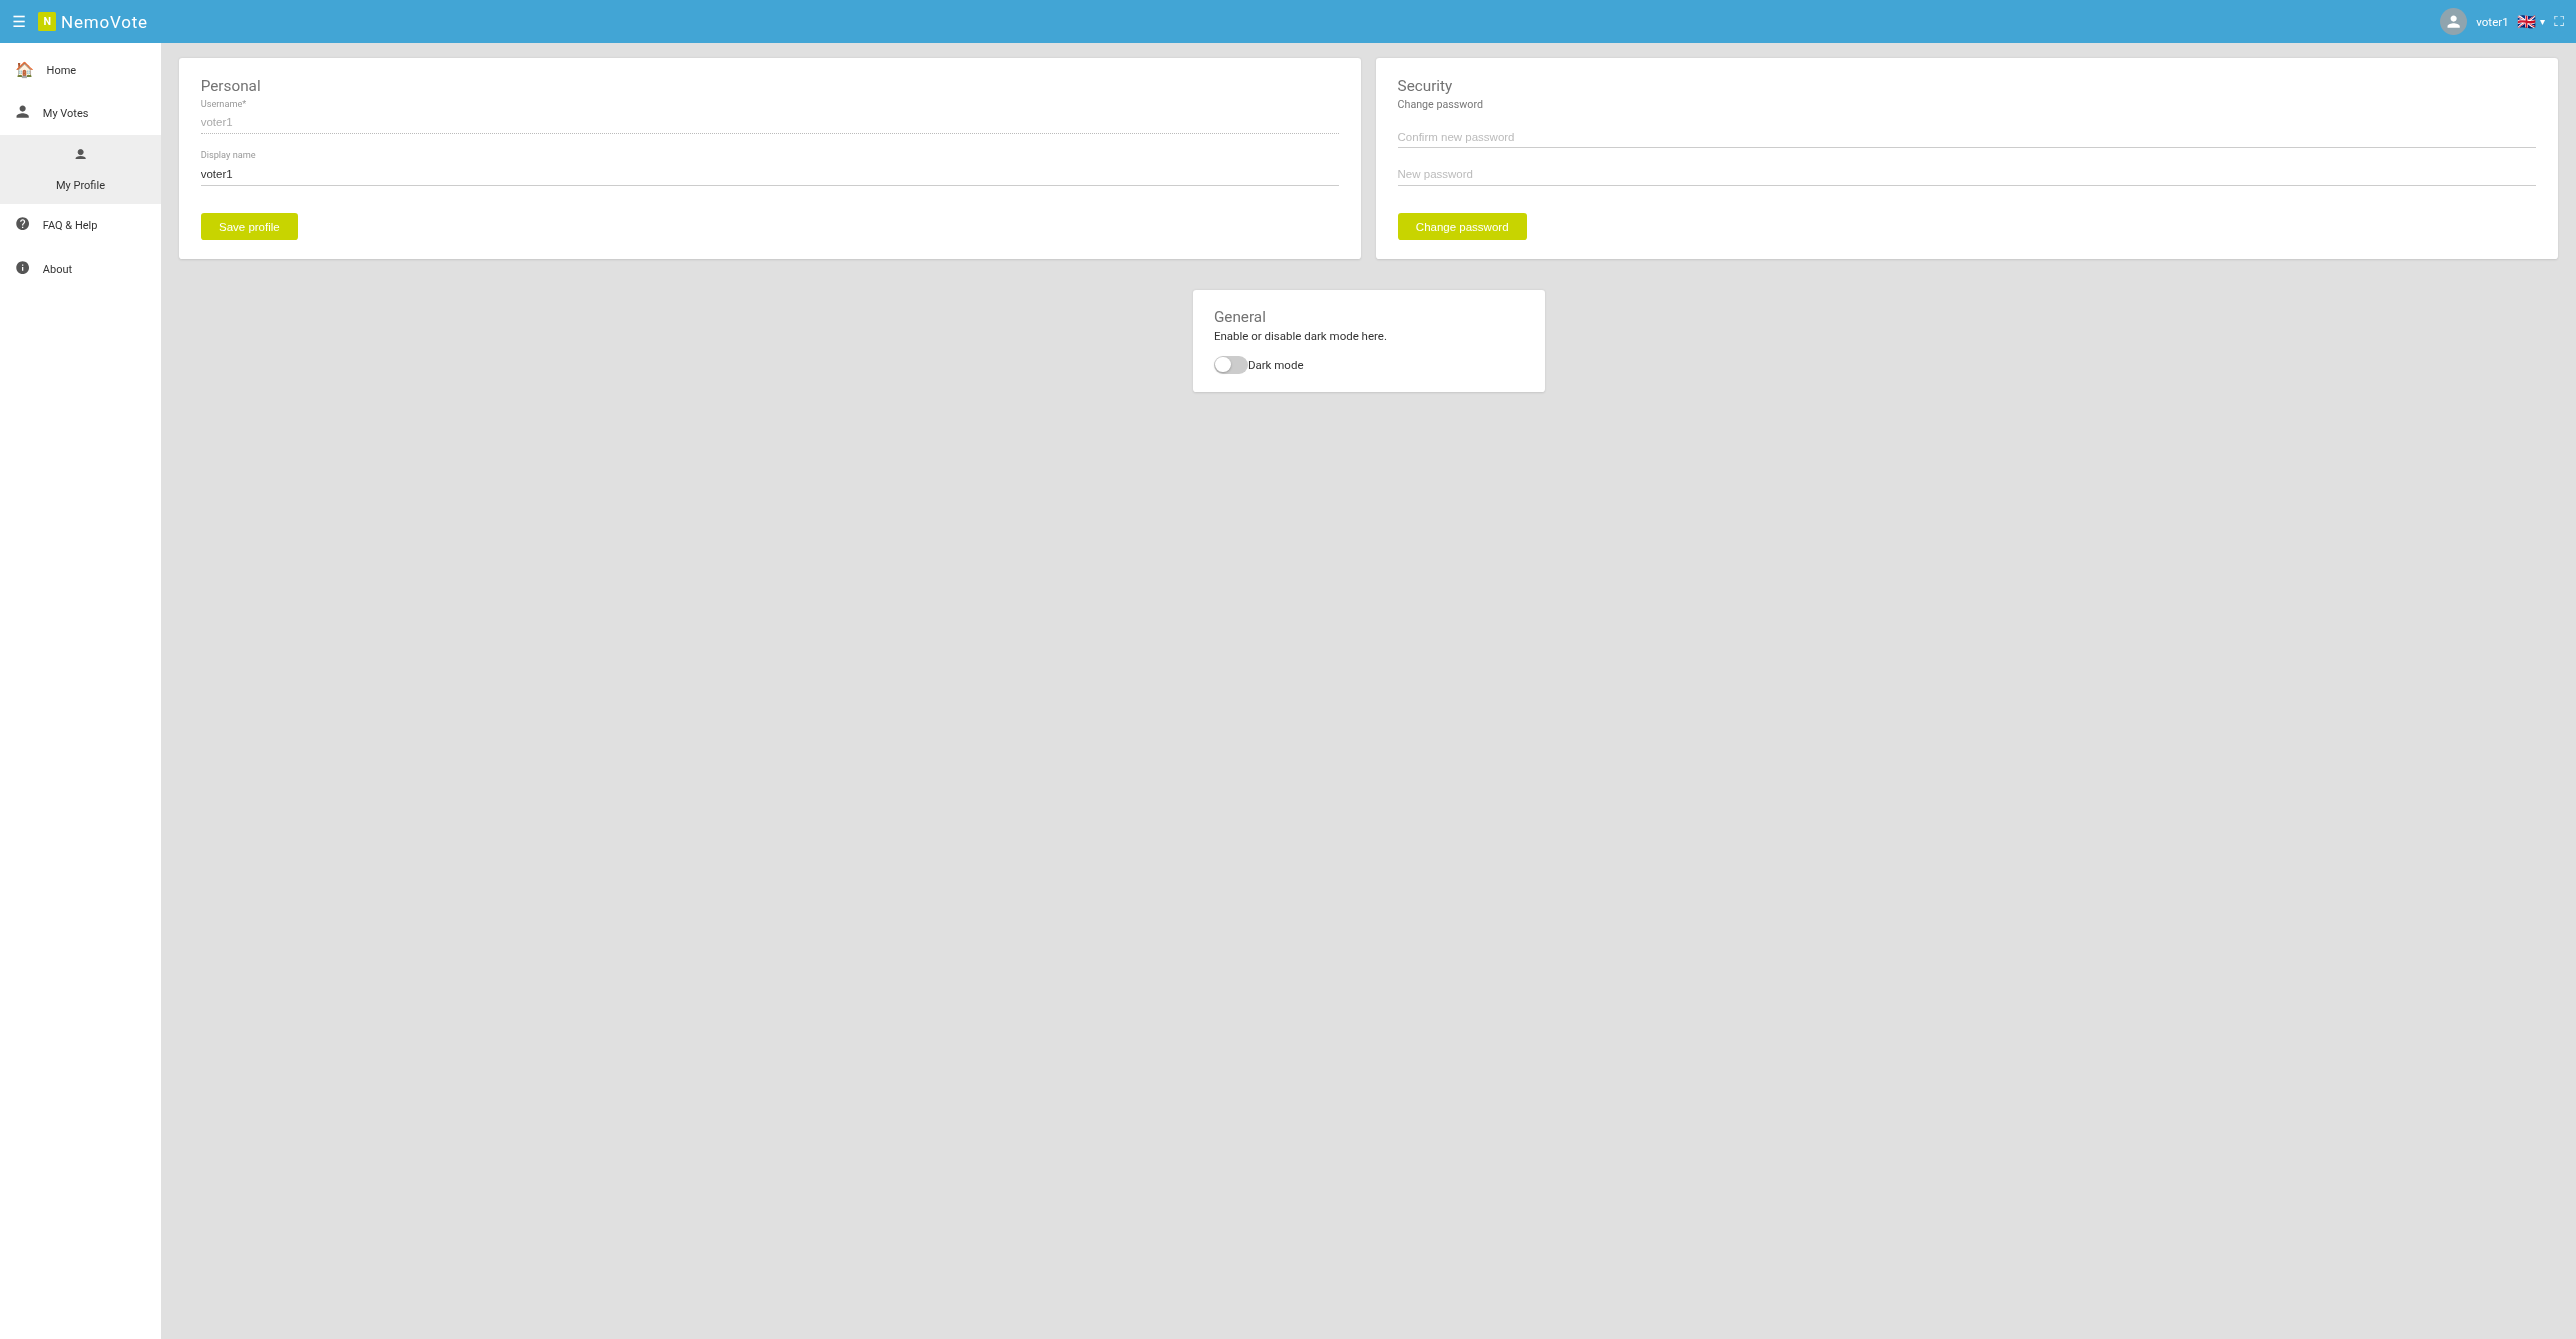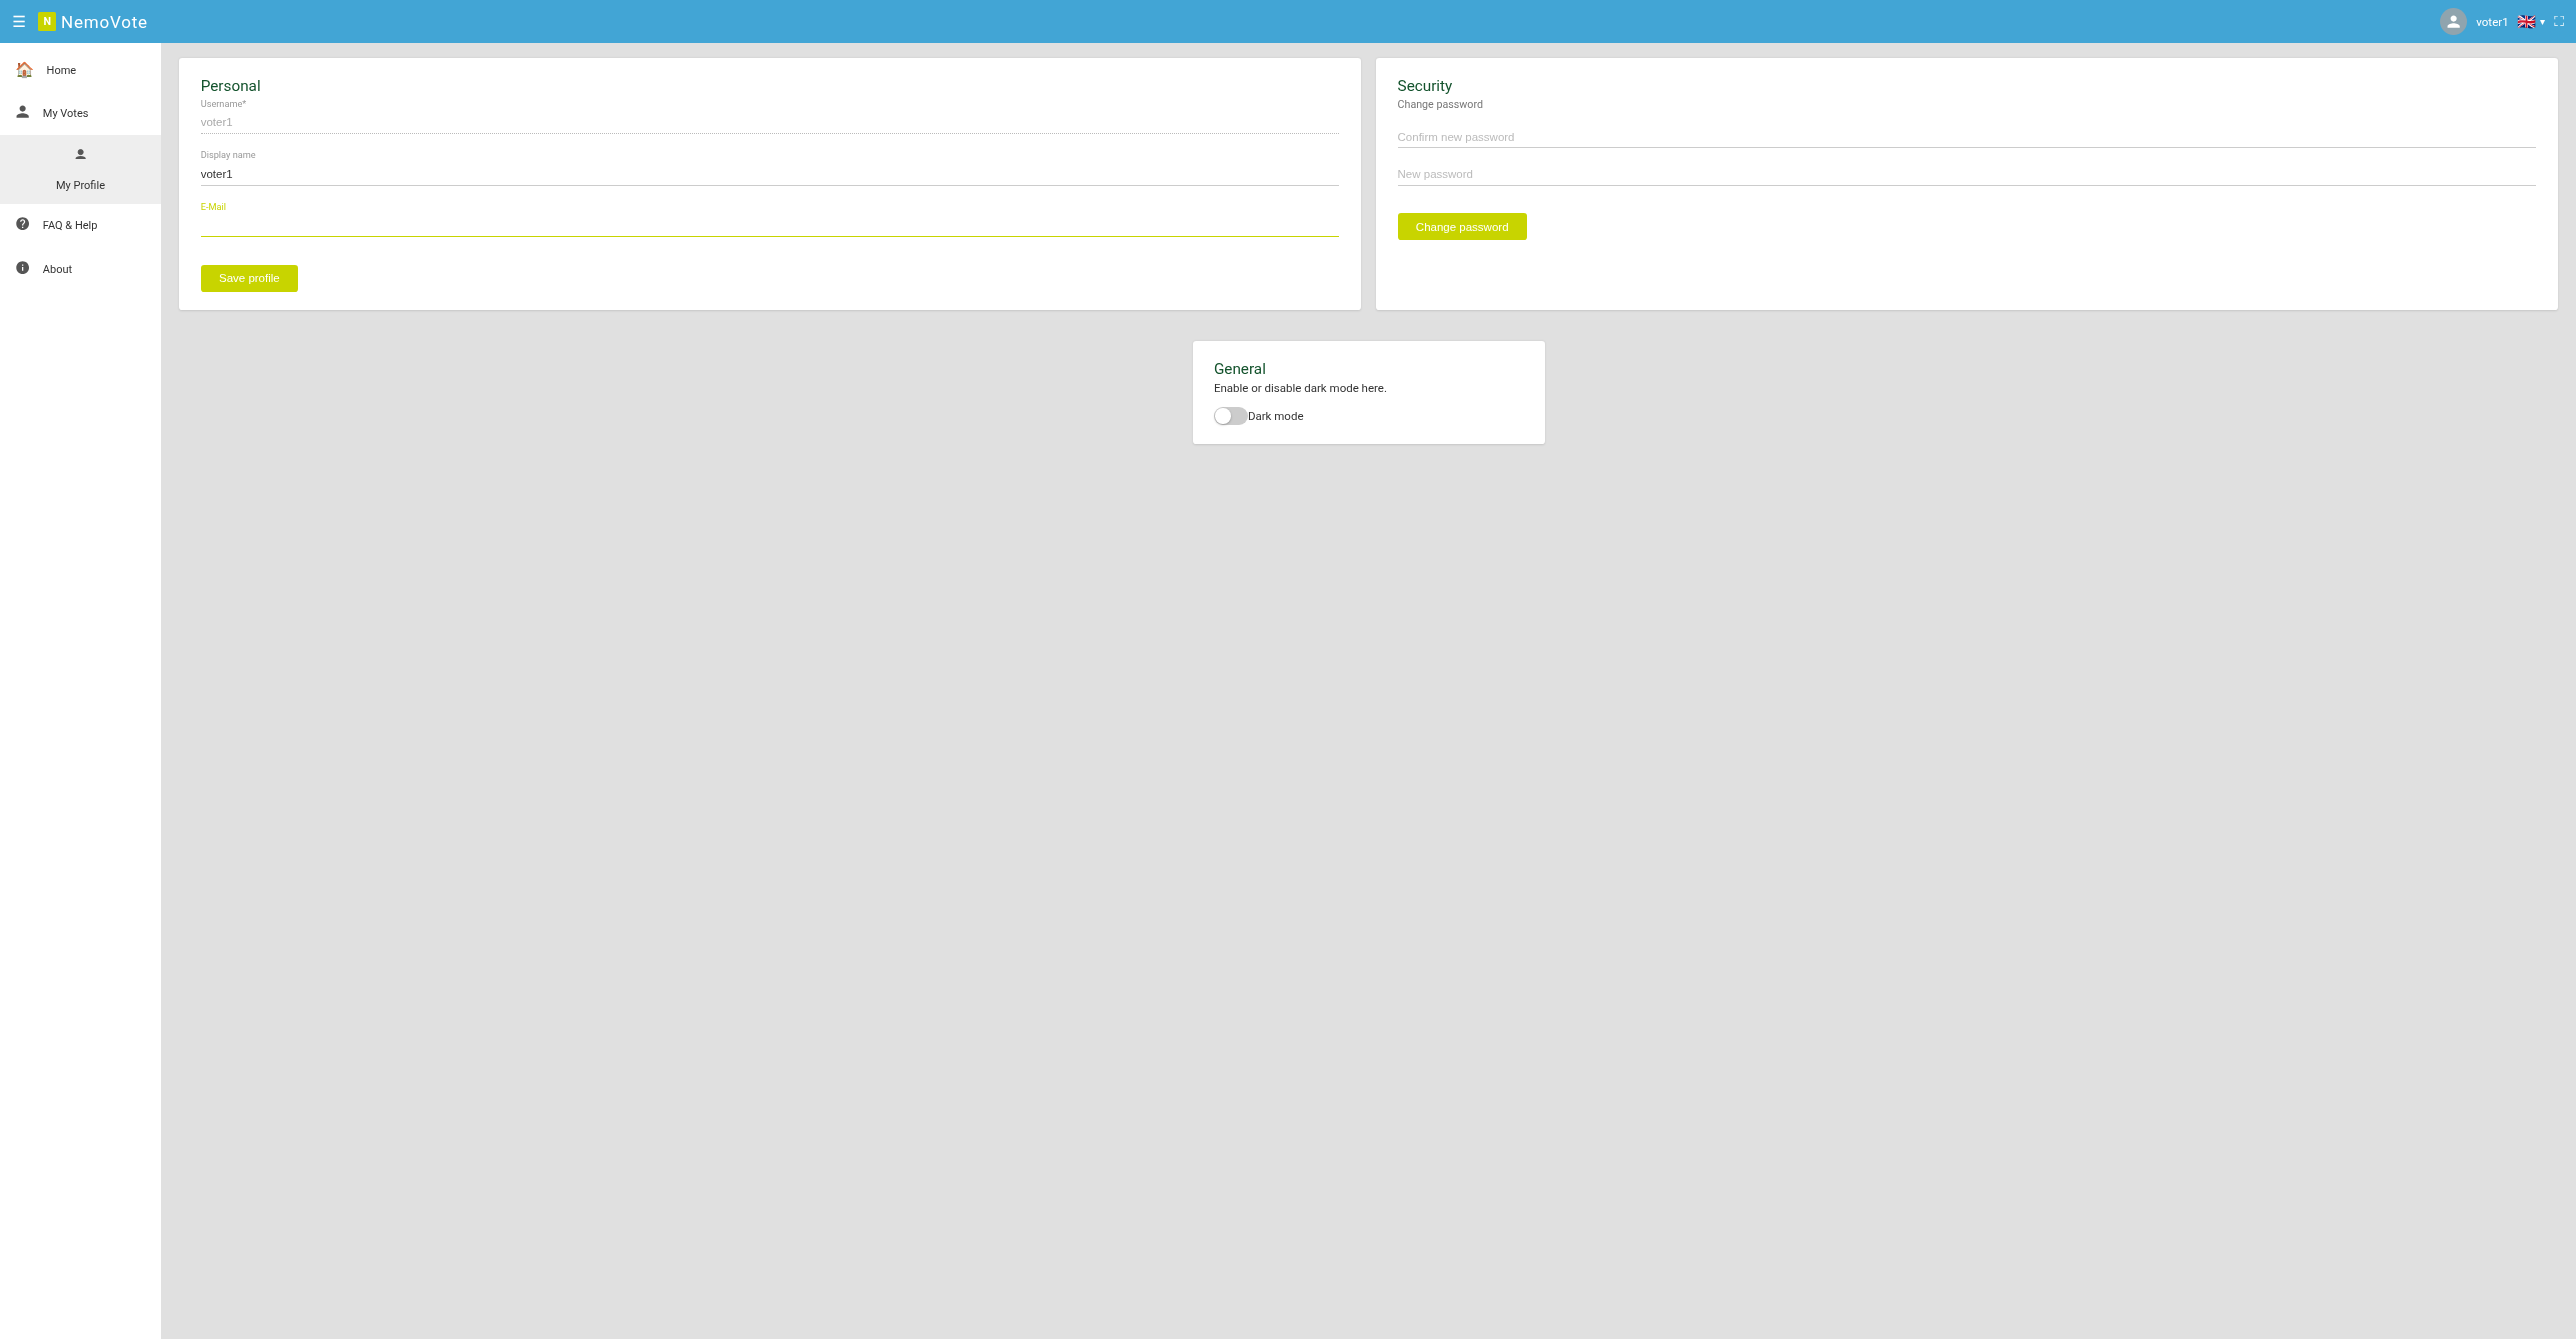--- a/index.html
+++ b/index.html
@@ -81,21 +81,21 @@
     .card {
       background: white;
       border-radius: 3.1px;
       padding: 18.3px 21.4px;
       box-shadow: 0 0.8px 2.3px rgba(0,0,0,0.12);
     }
     .card-personal { flex: 1; }
     .card-security { flex: 1; }
     .card-general { max-width: 352px; margin: 16px auto; }
 
-    .card-title { font-size: 15.3px; font-weight: 400; color: #14532d; margin-bottom: 3.1px; }
+    .card-title { font-size: 15.3px; font-weight: 400; color: #737373; margin-bottom: 3.1px; }
     .card-subtitle { font-size: 10.7px; color: #777; margin-bottom: 15.3px; }
 
     .form-group { margin-bottom: 15.3px; }
     .form-label {
       display: block;
       font-size: 9.2px;
       color: #999;
       margin-bottom: 3.1px;
     }
     .form-label.active-label { color: #c8d400; }
@@ -228,24 +228,20 @@
         <div class="form-group">
           <label class="form-label">Username*</label>
           <input class="form-input dotted" type="text" readonly="" value="voter1" style="">
         </div>
 
         <div class="form-group">
           <label class="form-label">Display name</label>
           <input class="form-input" type="text" value="voter1" style="">
         </div>
 
-        <div class="form-group">
-          <label class="form-label active-label">E-Mail</label>
-          <input class="form-input active-input" type="email" value="" style="">
-        </div>
 
         <button class="btn-primary">Save profile</button>
       </div>
 
       <div class="card card-security">
         <h2 class="card-title">Security</h2>
         <p class="card-subtitle">Change password</p>
 
         <div class="form-group">
           <input class="form-input" type="password" placeholder="Confirm new password" style="">

